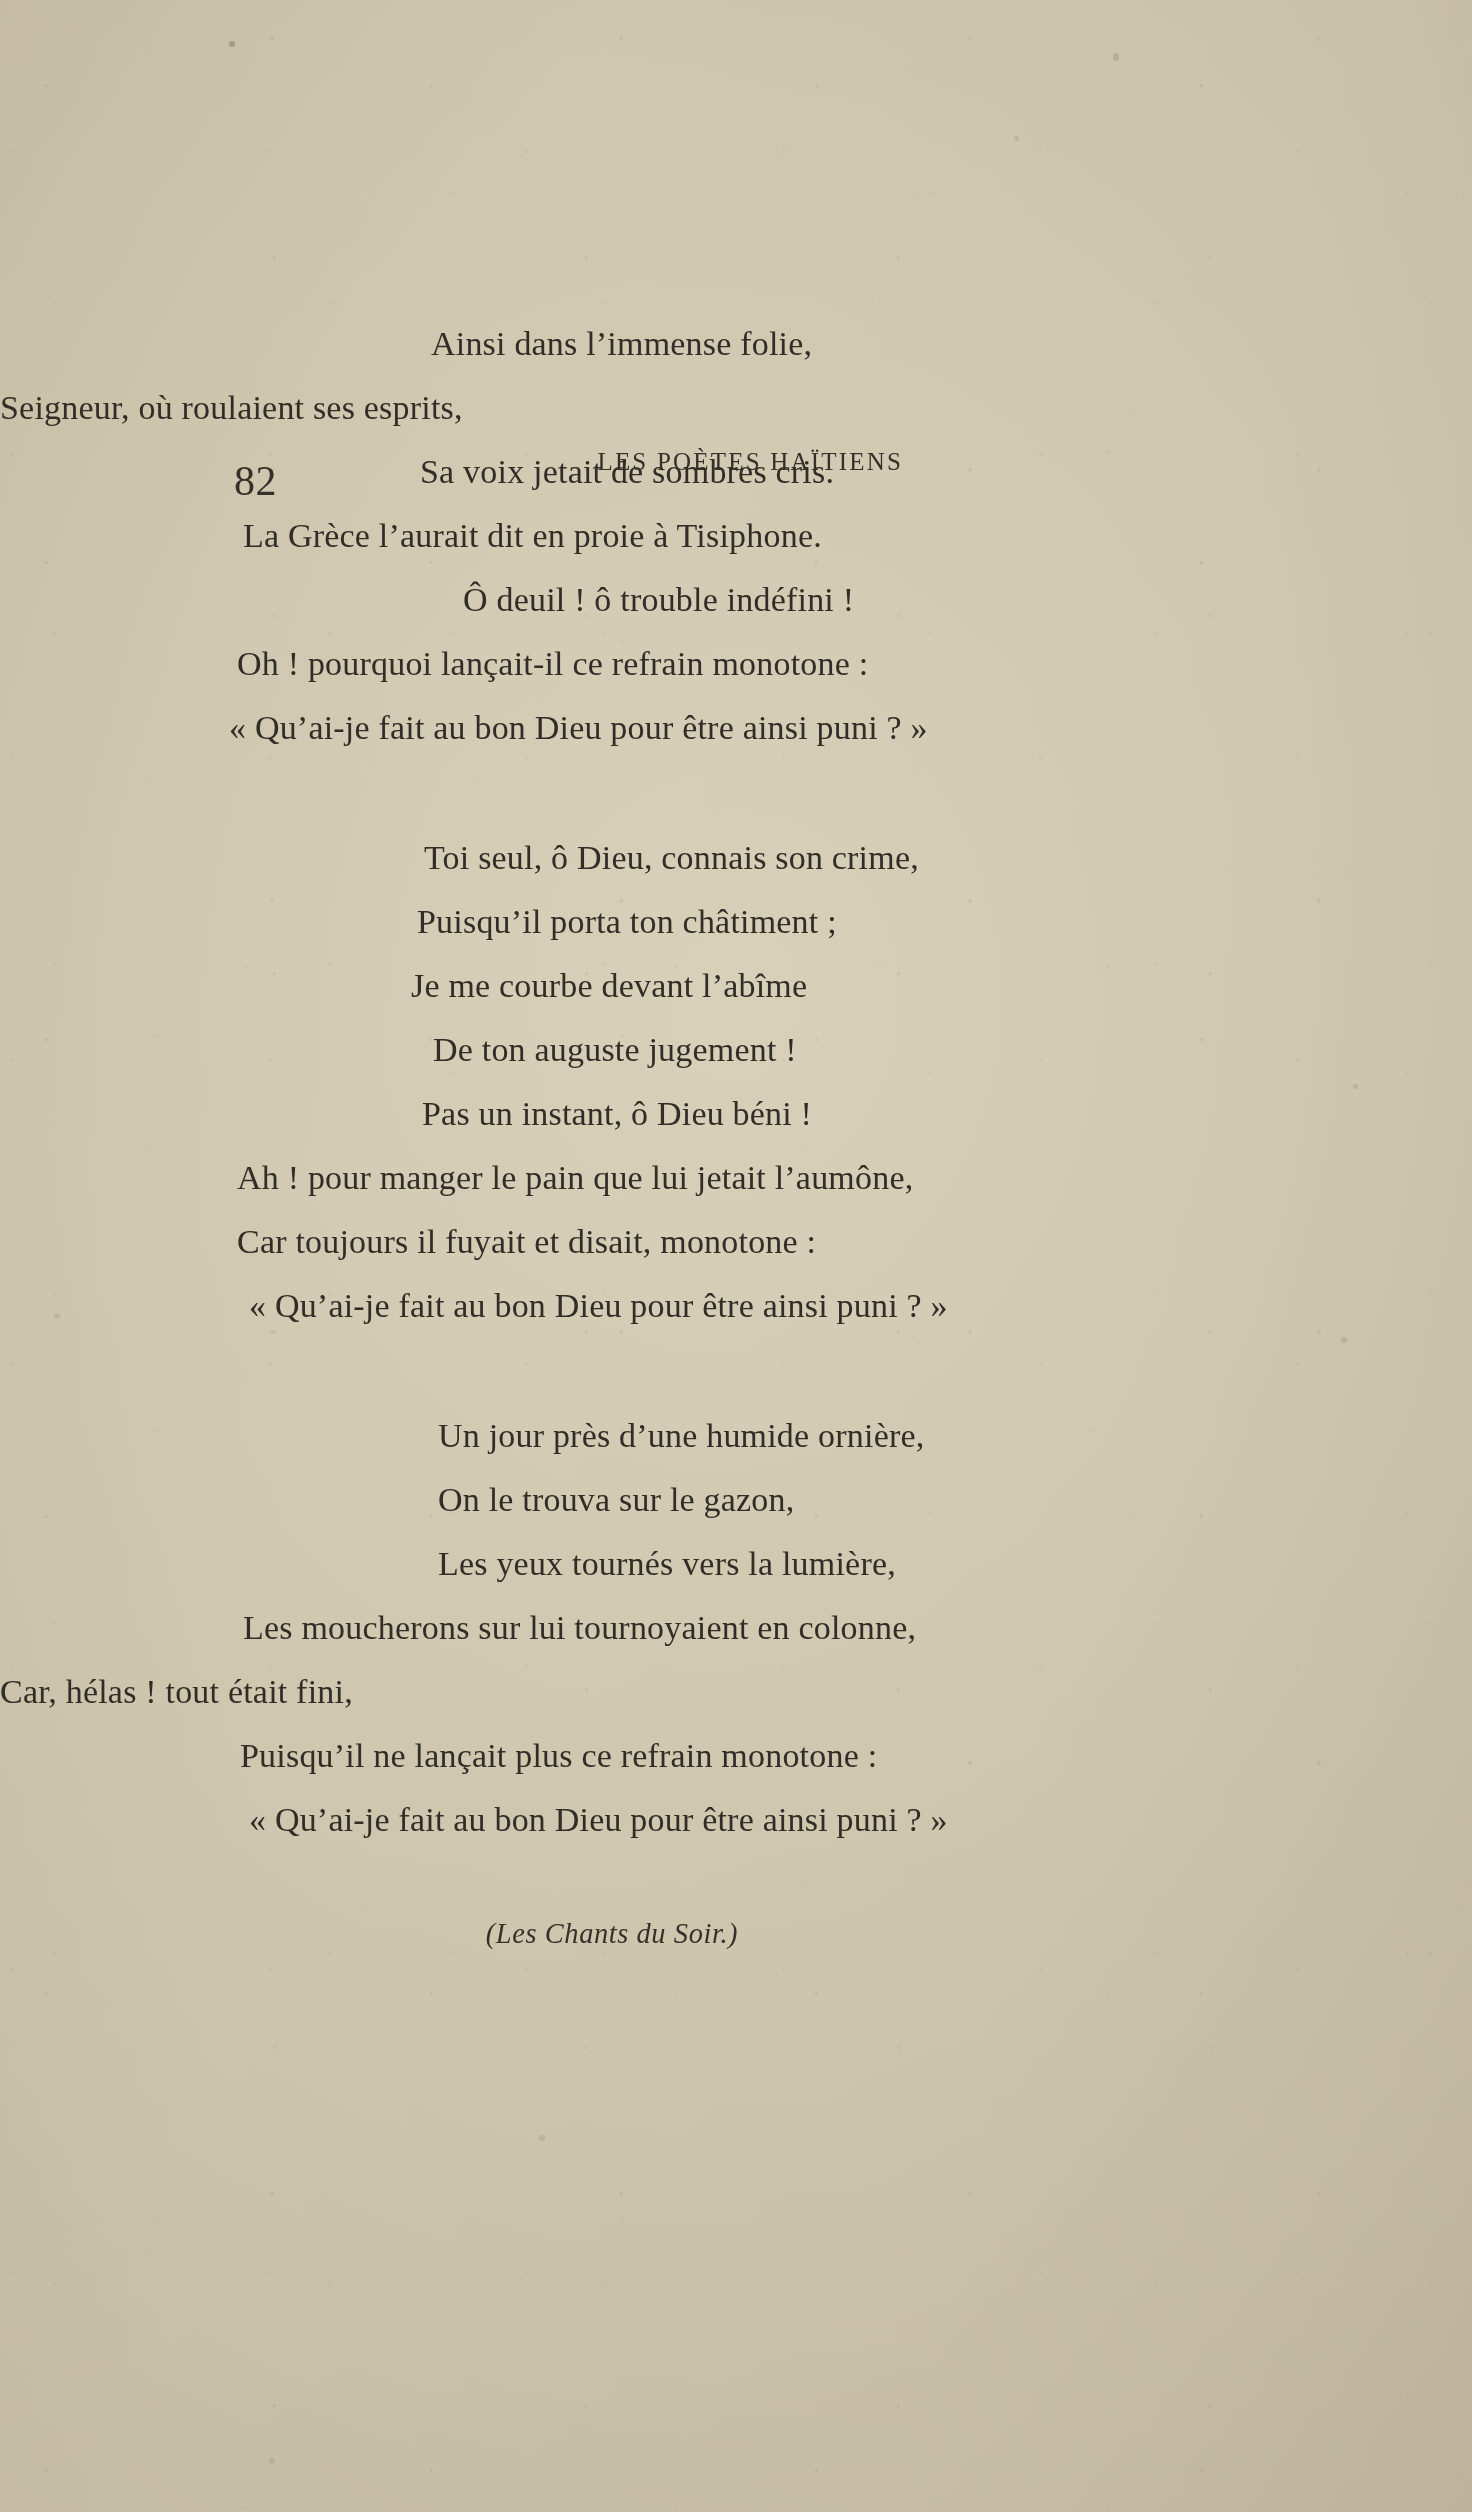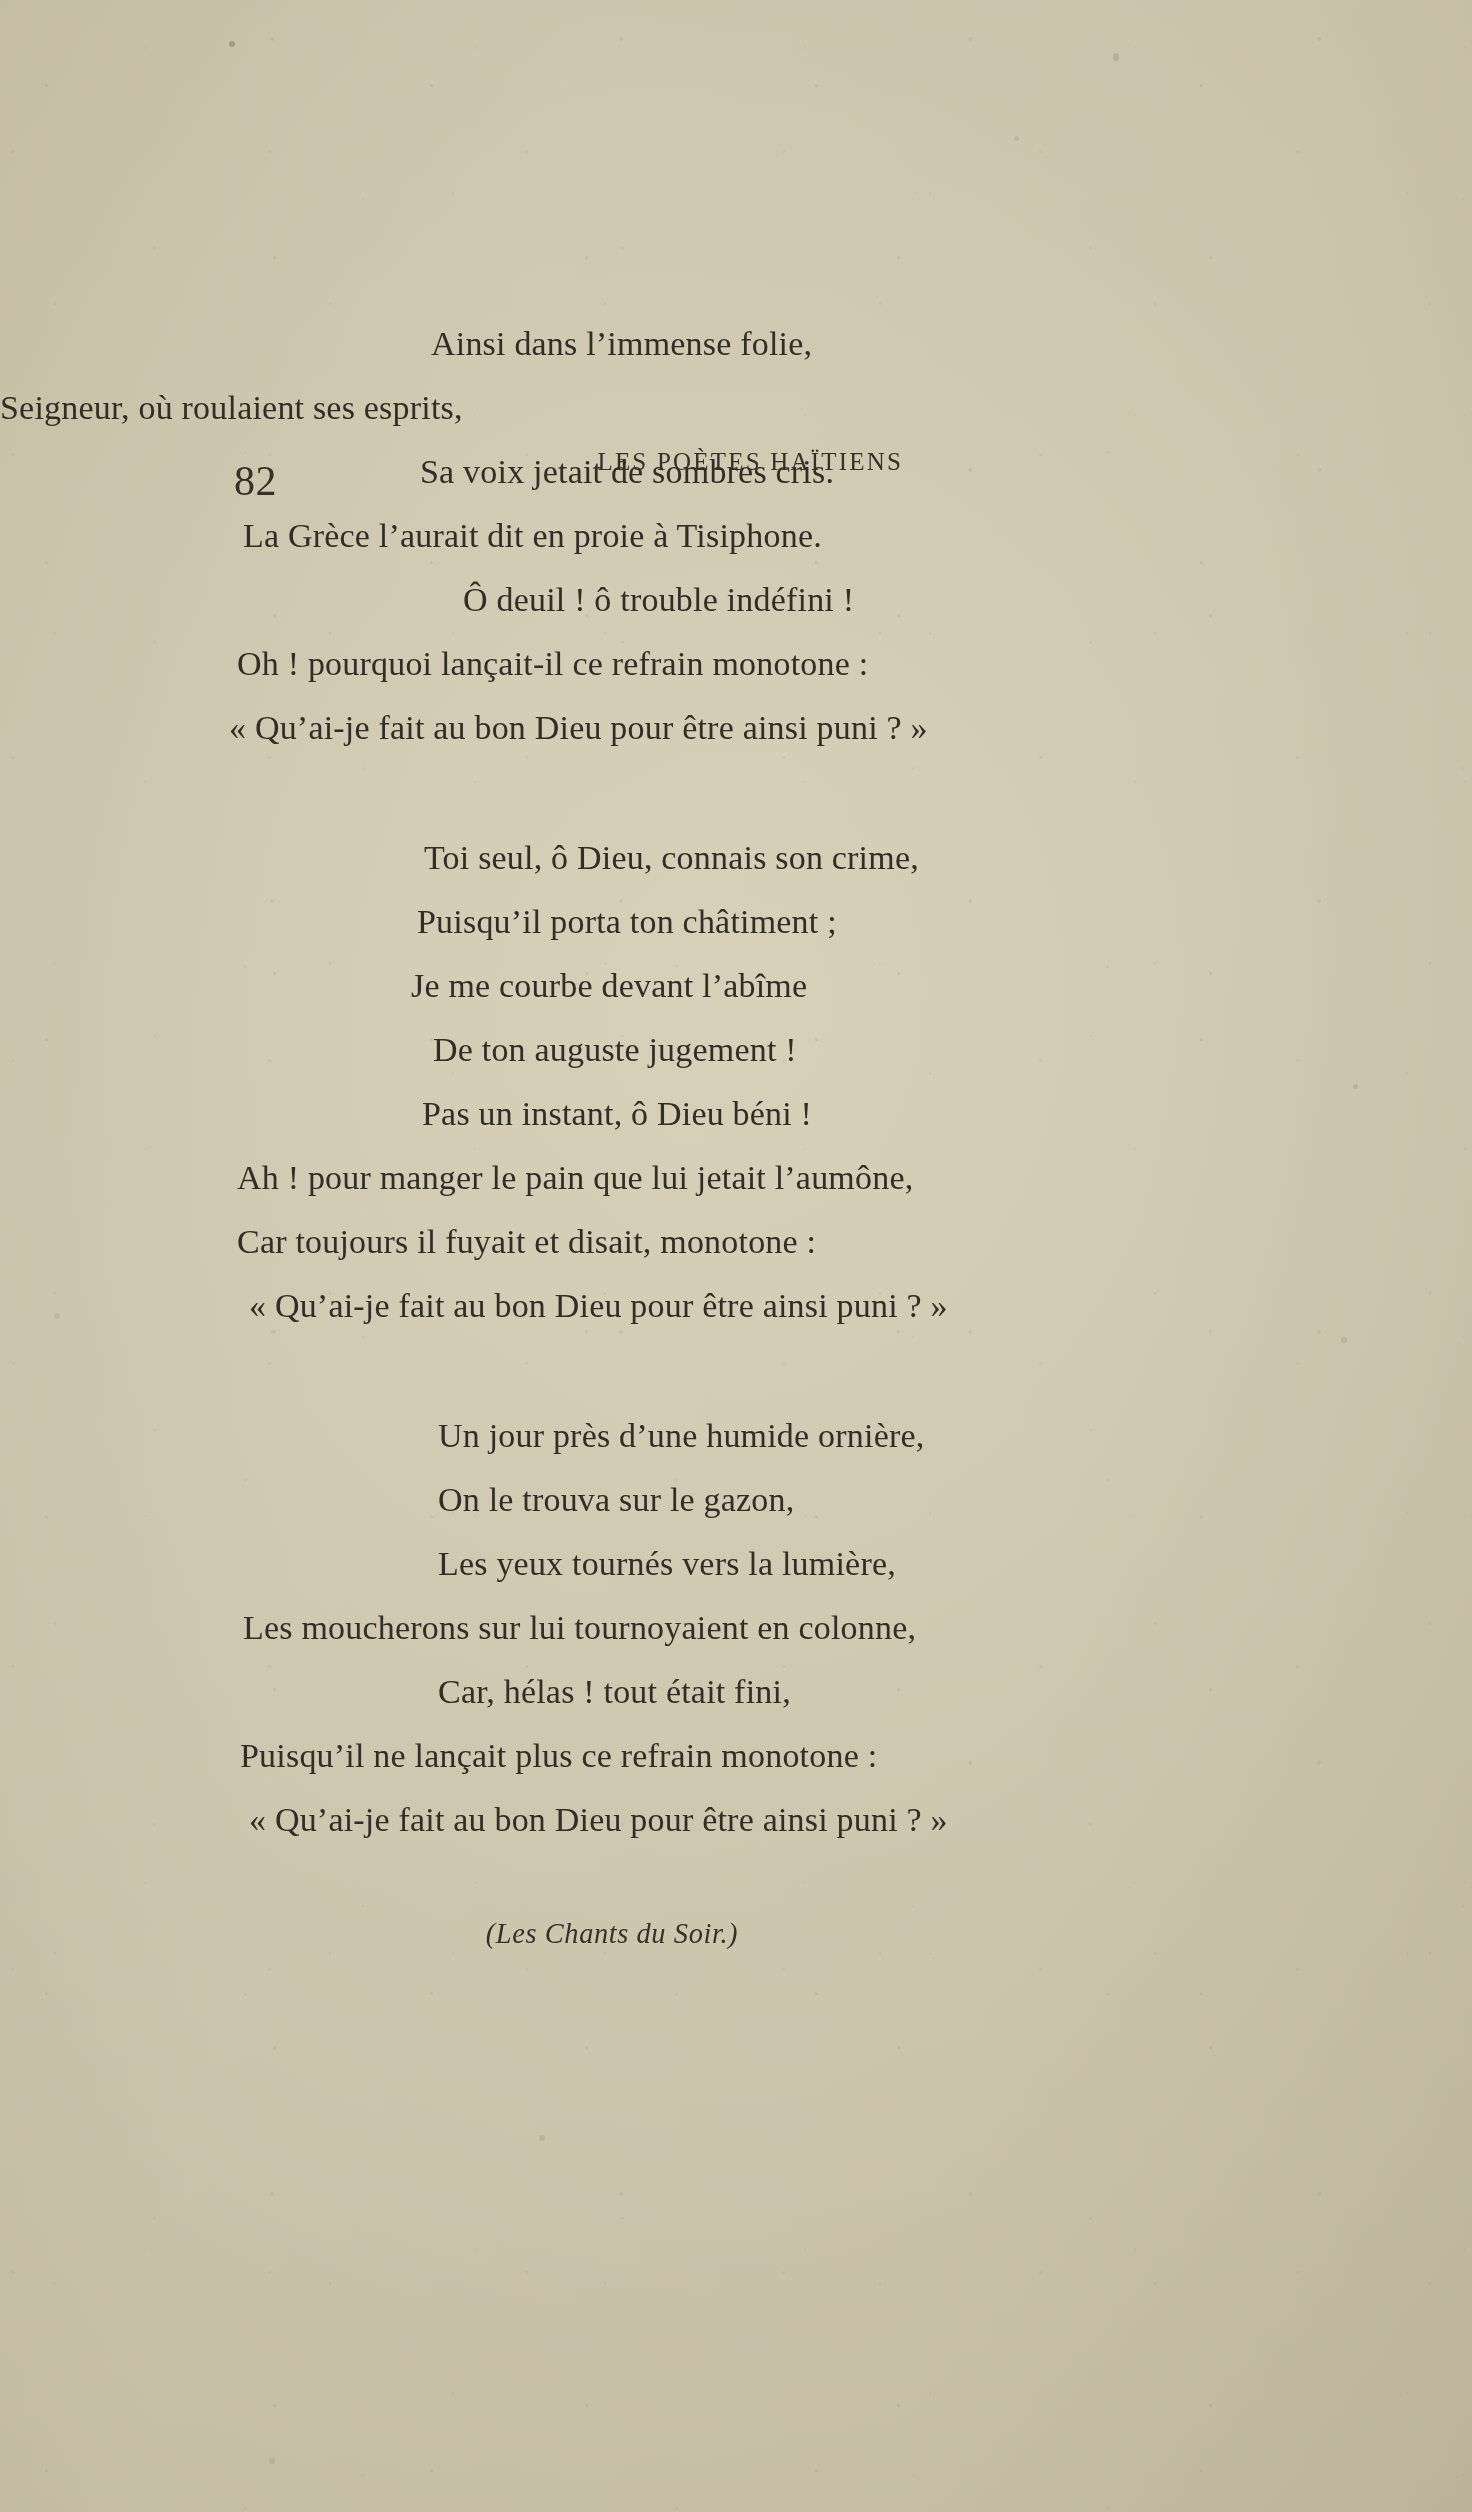--- a/index.html
+++ b/index.html
@@ -146,21 +146,21 @@
       <div class="line" style="padding-left:237px">Ah ! pour manger le pain que lui jetait l’aumône,</div>
       <div class="line" style="padding-left:237px">Car toujours il fuyait et disait, monotone :</div>
       <div class="line" style="padding-left:249px">« Qu’ai-je fait au bon Dieu pour être ainsi puni ? »</div>
     </div>
 
     <div class="stanza">
       <div class="line" style="padding-left:438px">Un jour près d’une humide ornière,</div>
       <div class="line" style="padding-left:438px">On le trouva sur le gazon,</div>
       <div class="line" style="padding-left:438px">Les yeux tournés vers la lumière,</div>
       <div class="line" style="padding-left:243px">Les moucherons sur lui tournoyaient en colonne,</div>
-      <div class="line" style="padding-left:438px">Car, hélas ! tout était fini,</div>
+      <div class="line" style="">Car, hélas ! tout était fini,</div>
       <div class="line" style="padding-left:240px">Puisqu’il ne lançait plus ce refrain monotone :</div>
       <div class="line" style="padding-left:249px">« Qu’ai-je fait au bon Dieu pour être ainsi puni ? »</div>
     </div>
 
     <div class="attribution">(Les Chants du Soir.)</div>
 
   </div>
 </div>
 
 <div class="mark" style="left:229px;top:41px;width:6.4px;height:6.4px;"></div>

